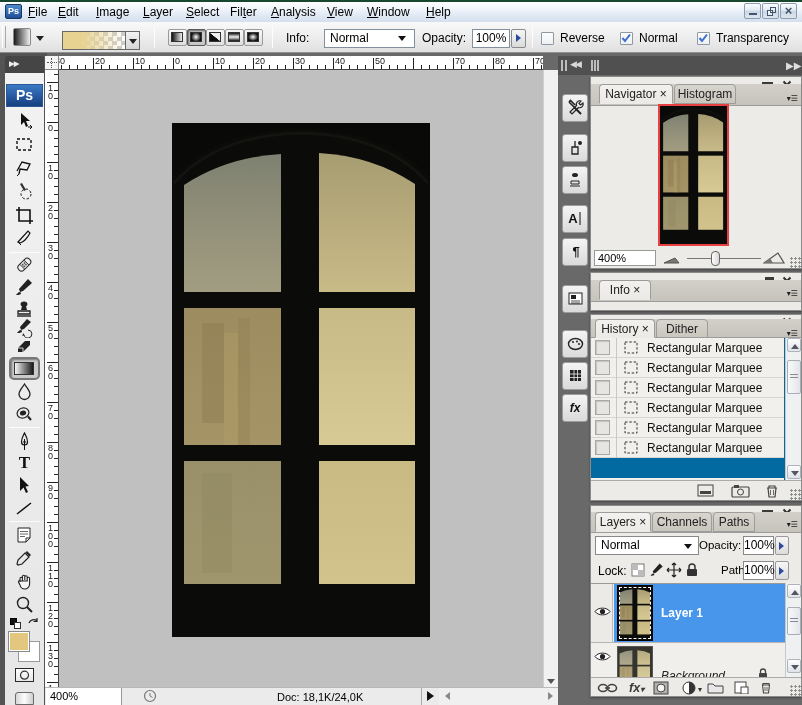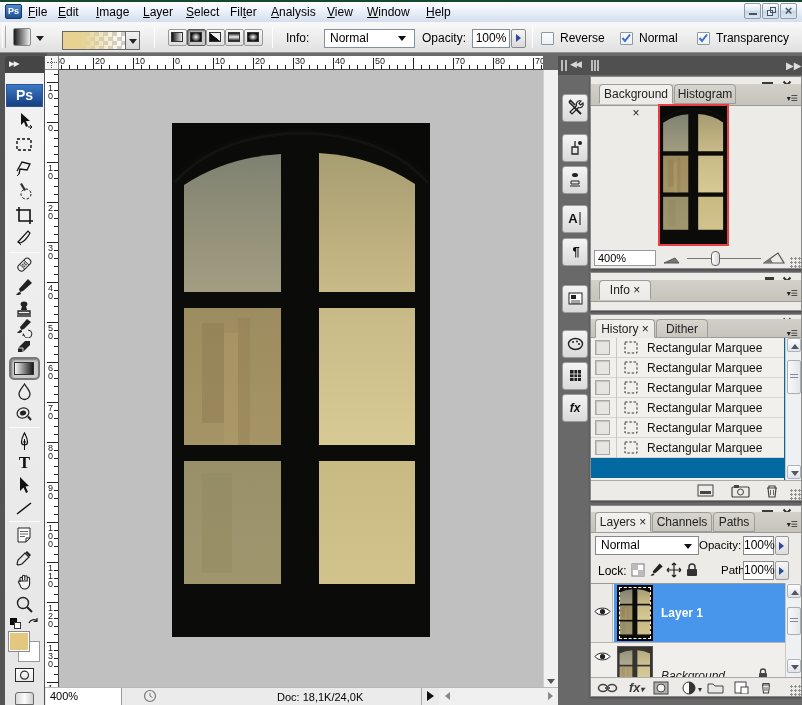--- a/index.html
+++ b/index.html
@@ -534,21 +534,21 @@
 <div class="abs dbtn" style="top:394px;"></div>
 <svg class="icon abs" style="left:566px;top:398px;" width="19" height="19" viewBox="0 0 19 19">
     <text x="9" y="14" font-size="12" font-style="italic" text-anchor="middle" fill="#111" font-weight="bold">fx</text>
   </svg>
 <div class="abs panel" id="p-nav" style="top:76px;height:193px;">
  <div class="pmin" style="right:28px;top:5px;"></div>
  <svg class="pclose" style="right:9px;top:3px;" width="10" height="10" viewBox="0 0 10 10">
       <path d="M1.5 1.5 L8.5 8.5 M8.5 1.5 L1.5 8.5" stroke="#2f2f2f" stroke-width="2"></path>
     </svg>
  <div class="tabstrip" style="top:7px;height:22px;"></div>
- <div class="tab active" style="left:8px;width:74px;top:7px;">Background ×</div>
+ <div class="tab active" style="left:8px;width:74px;top:7px;">Navigator ×</div>
  <div class="tab" style="left:83px;width:62px;top:7px;">Histogram</div>
  <div style="position:absolute;right:4px;top:17px;font-size:8px;color:#222;">▾<span style="letter-spacing:-1px;">☰</span></div>
  <div style="position:absolute;left:67px;top:27px;width:71px;height:142px;background:#e84040;">
    <div style="position:absolute;left:2px;top:2px;width:67px;height:138px;"><svg width="67" height="138" viewBox="0 0 258 514" preserveAspectRatio="none">
 <defs>
 <linearGradient id="np1" x1="0" y1="0" x2="0" y2="1">
  <stop offset="0" stop-color="#7e8171"></stop>
               <stop offset="0.5" stop-color="#929079"></stop>
               <stop offset="1" stop-color="#a29d81"></stop>
 </linearGradient>

